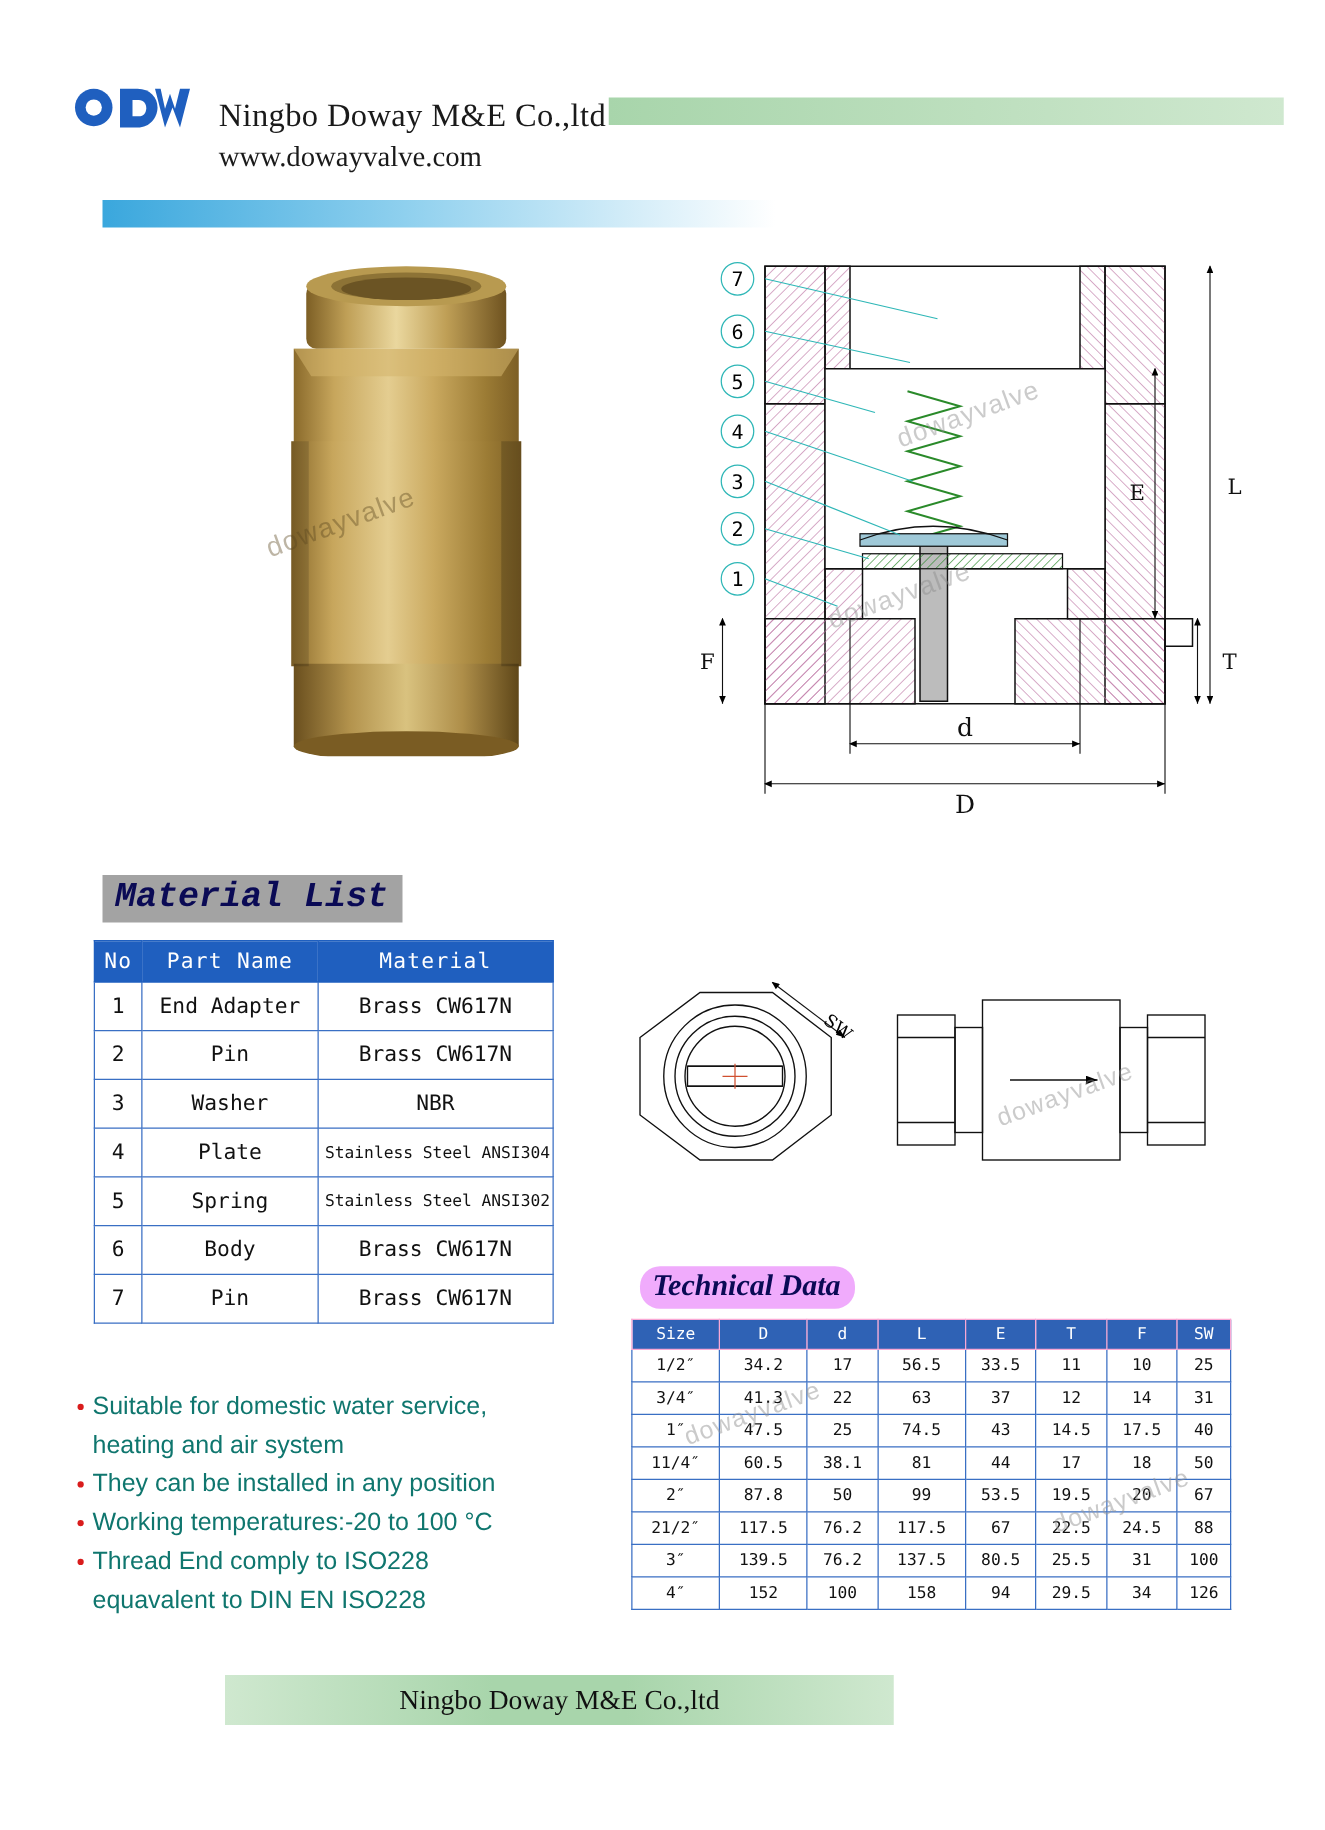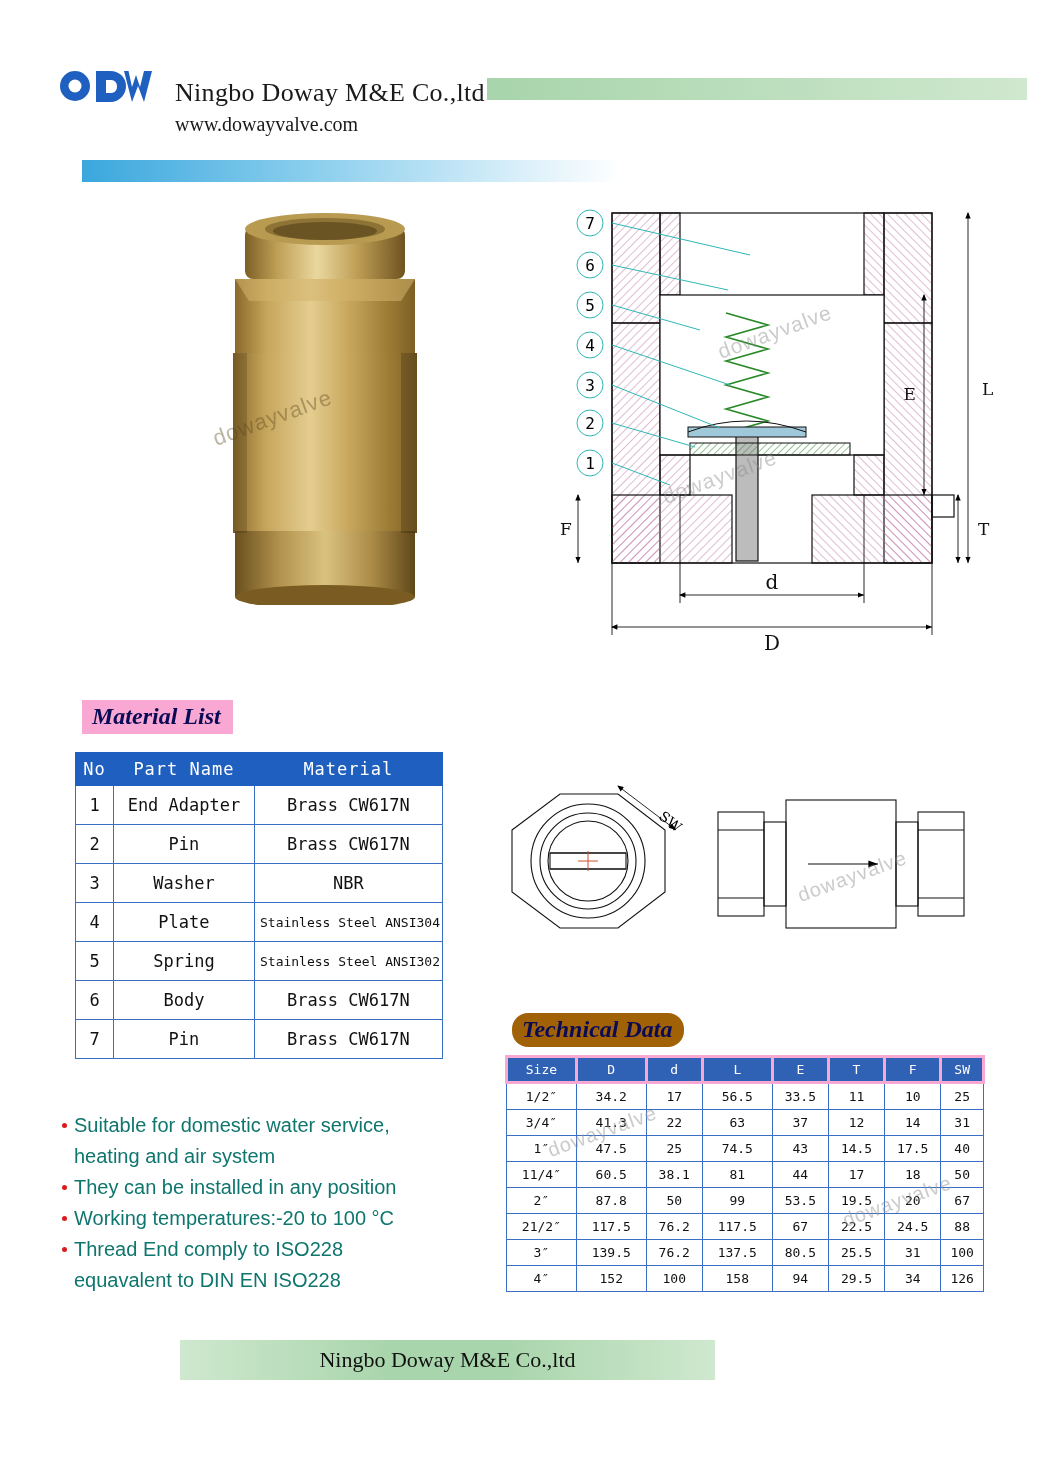--- a/index.html
+++ b/index.html
@@ -34,21 +34,21 @@
     left: 175px; top: 78px;
     font-family: "Liberation Serif", serif;
     font-size: 26px;
     color: #1a1a1a;
     letter-spacing: 0.3px;
   }
   .company-url {
     position: absolute;
     left: 175px; top: 113px;
     font-family: "Liberation Serif", serif;
-    font-size: 20px;
+    font-size: 23px;
     color: #1a1a1a;
   }
   .header-bar-green {
     position: absolute;
     left: 487px; top: 78px;
     width: 540px;
     height: 22px;
     background: linear-gradient(to right, #a8d5ab, #bfe0c0 60%, #cfe8cf);
   }
   .header-bar-blue {
@@ -89,26 +89,26 @@
     width: 520px; height: 460px;
   }
   .drawing svg { display:block; }
   .wm-draw1 { left: 715px; top: 320px; font-size: 21px; color: rgba(140,140,140,0.45); }
   .wm-draw2 { left: 660px; top: 465px; font-size: 21px; color: rgba(140,140,140,0.45); }
 
   
   .ml-title {
     position: absolute;
     left: 82px; top: 700px;
-    background: #f9a8d4;
+    background: #a3a3a3;
     padding: 3px 12px 4px 10px;
-    font-family: Liberation Serif, serif;
+    font-family: Liberation Mono, monospace;
     font-style: italic;
     font-weight: bold;
-    font-size: 24px;
+    font-size: 28px;
     color: #0a0a55;
   }
   table.material {
     position: absolute;
     left: 75px; top: 752px;
     border-collapse: collapse;
     width: 368px;
     font-family: "DejaVu Sans Mono", monospace;
   }
   table.material th {
@@ -158,42 +158,42 @@
     position: absolute;
     left: 490px; top: 770px;
     width: 540px; height: 210px;
   }
   .wm-draw3 { left: 795px; top: 865px; font-size: 20px; color: rgba(140,140,140,0.45); }
 
   
   .td-title {
     position: absolute;
     left: 512px; top: 1013px;
-    background: #a16207;
+    background: #f0abfc;
     padding: 3px 12px 4px 10px;
     font-family: "Liberation Serif", serif;
     font-style: italic;
     font-weight: bold;
     font-size: 24px;
     color: #0a0a55;
     border-radius: 16px;
   }
   table.tech {
     position: absolute;
     left: 505px; top: 1055px;
     border-collapse: collapse;
     width: 480px;
     font-family: "DejaVu Sans Mono", monospace;
   }
   table.tech th {
     background: #2f62b5;
     color: #ffffff;
     font-size: 13px;
     font-weight: normal;
-    border: 3px solid #f9a8d4;
+    border: 1px solid #f9a8d4;
     padding: 4px 0;
   }
   table.tech td {
     border: 1px solid #3a6fc4;
     text-align: center;
     font-size: 13px;
     color: #111;
     padding: 4px 0;
     height: 17px;
   }

